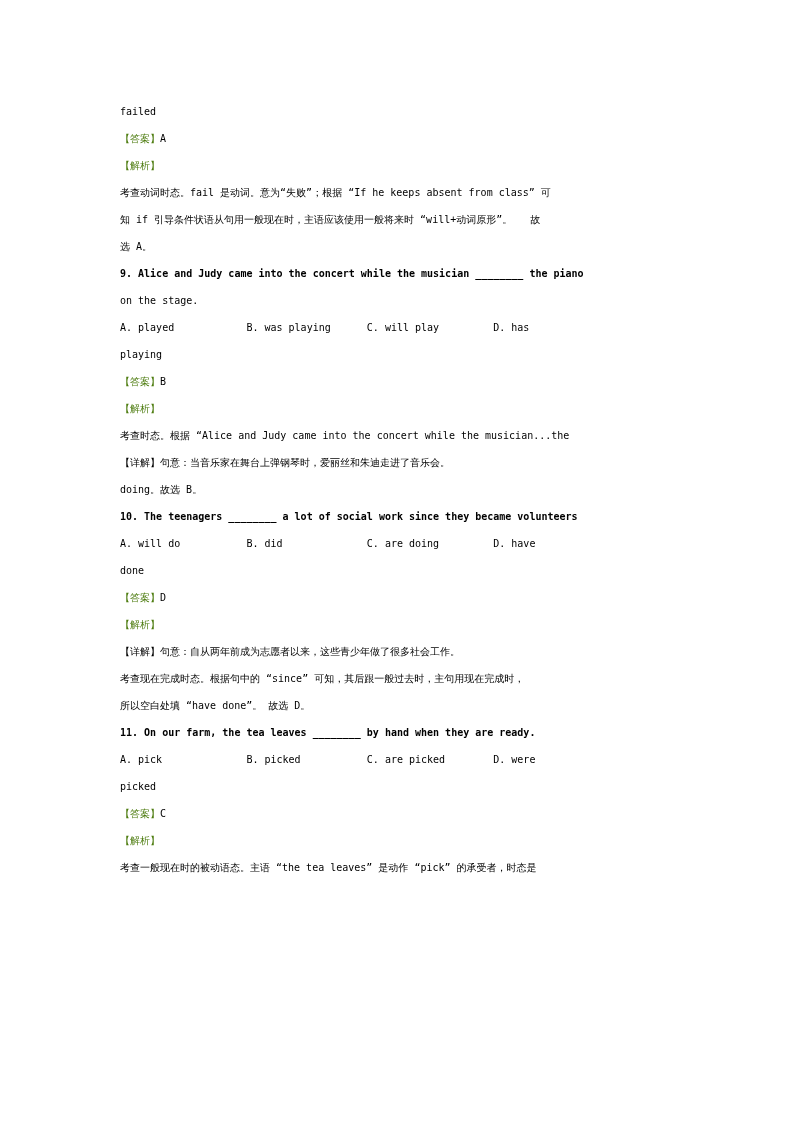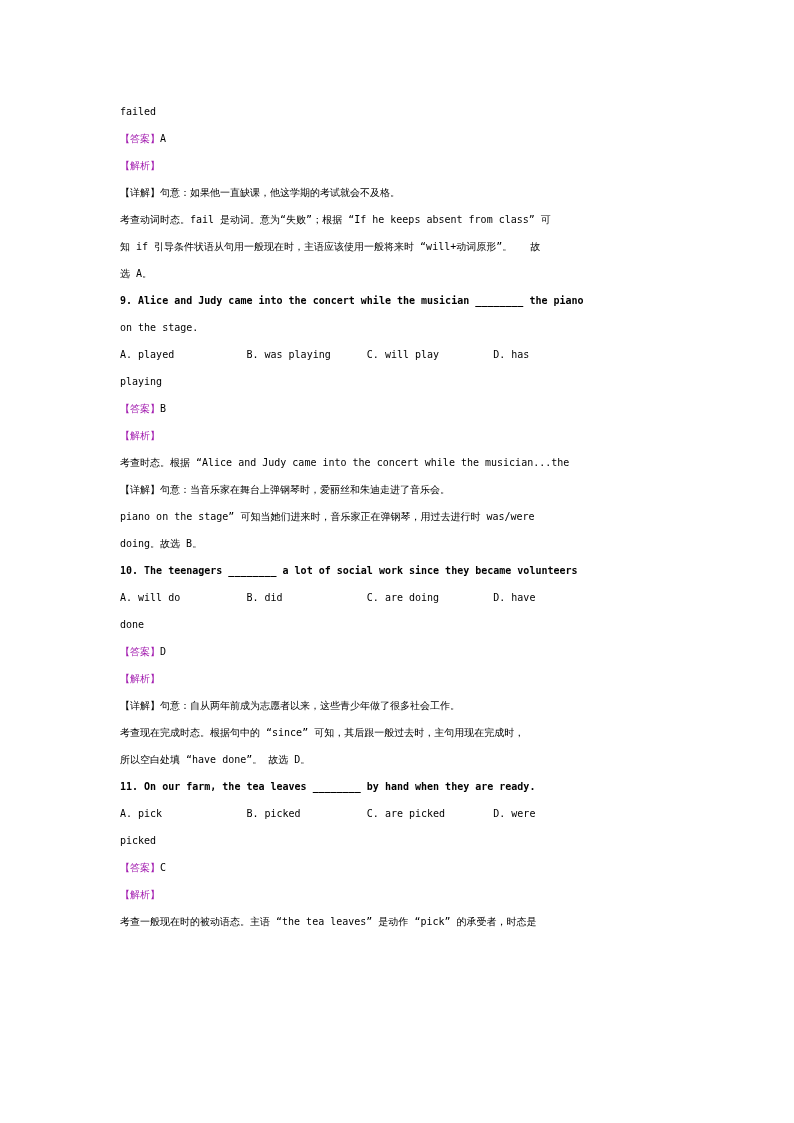--- a/index.html
+++ b/index.html
@@ -23,50 +23,48 @@
     font-family: "DejaVu Sans Mono", "DejaVu Sans", monospace;
     font-size: 10px;
     color: #000000;
   }
   p.line {
     margin: 0;
     line-height: 27px;
     white-space: pre;
   }
   .accent {
-    color: #a21caf;
+    color: #4d7c0f;
   }
   .qgap {
     margin-top: 3px;
     font-weight: bold;
   }
 </style>
 </head>
 <body>
 
 <div class="page">
   <div class="content">
 
     <p class="line">failed</p>
     <p class="line"><span class="accent">【答案】</span><span>A</span></p>
     <p class="line"><span class="accent">【解析】</span></p>
-    <p class="line">【详解】句意：如果他一直缺课，他这学期的考试就会不及格。</p>
     <p class="line">考查动词时态。fail 是动词。意为“失败”；根据 “If he keeps absent from class” 可</p>
     <p class="line">知 if 引导条件状语从句用一般现在时，主语应该使用一般将来时 “will+动词原形”。   故</p>
     <p class="line">选 A。</p>
 
     <p class="line qgap">9. Alice and Judy came into the concert while the musician ________ the piano</p>
     <p class="line">on the stage.</p>
     <p class="line">A. played            B. was playing      C. will play         D. has</p>
     <p class="line">playing</p>
     <p class="line"><span class="accent">【答案】</span><span>B</span></p>
     <p class="line"><span class="accent">【解析】</span></p>
     <p class="line">考查时态。根据 “Alice and Judy came into the concert while the musician...the</p>
     <p class="line">【详解】句意：当音乐家在舞台上弹钢琴时，爱丽丝和朱迪走进了音乐会。</p>
-    <p class="line">piano on the stage” 可知当她们进来时，音乐家正在弹钢琴，用过去进行时 was/were</p>
     <p class="line">doing。故选 B。</p>
 
     <p class="line qgap">10. The teenagers ________ a lot of social work since they became volunteers</p>
     <p class="line">A. will do           B. did              C. are doing         D. have</p>
     <p class="line">done</p>
     <p class="line"><span class="accent">【答案】</span><span>D</span></p>
     <p class="line"><span class="accent">【解析】</span></p>
     <p class="line">【详解】句意：自从两年前成为志愿者以来，这些青少年做了很多社会工作。</p>
     <p class="line">考查现在完成时态。根据句中的 “since” 可知，其后跟一般过去时，主句用现在完成时，</p>
     <p class="line">所以空白处填 “have done”。 故选 D。</p>

